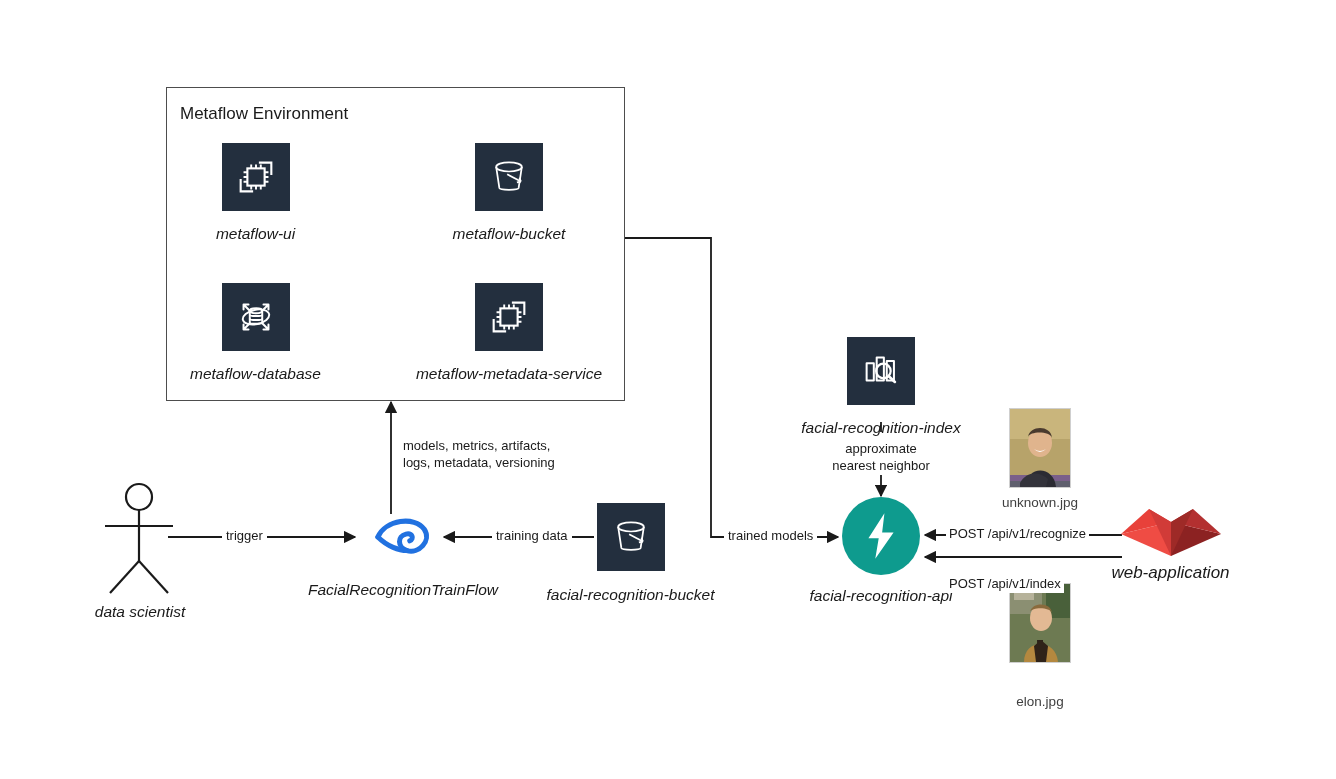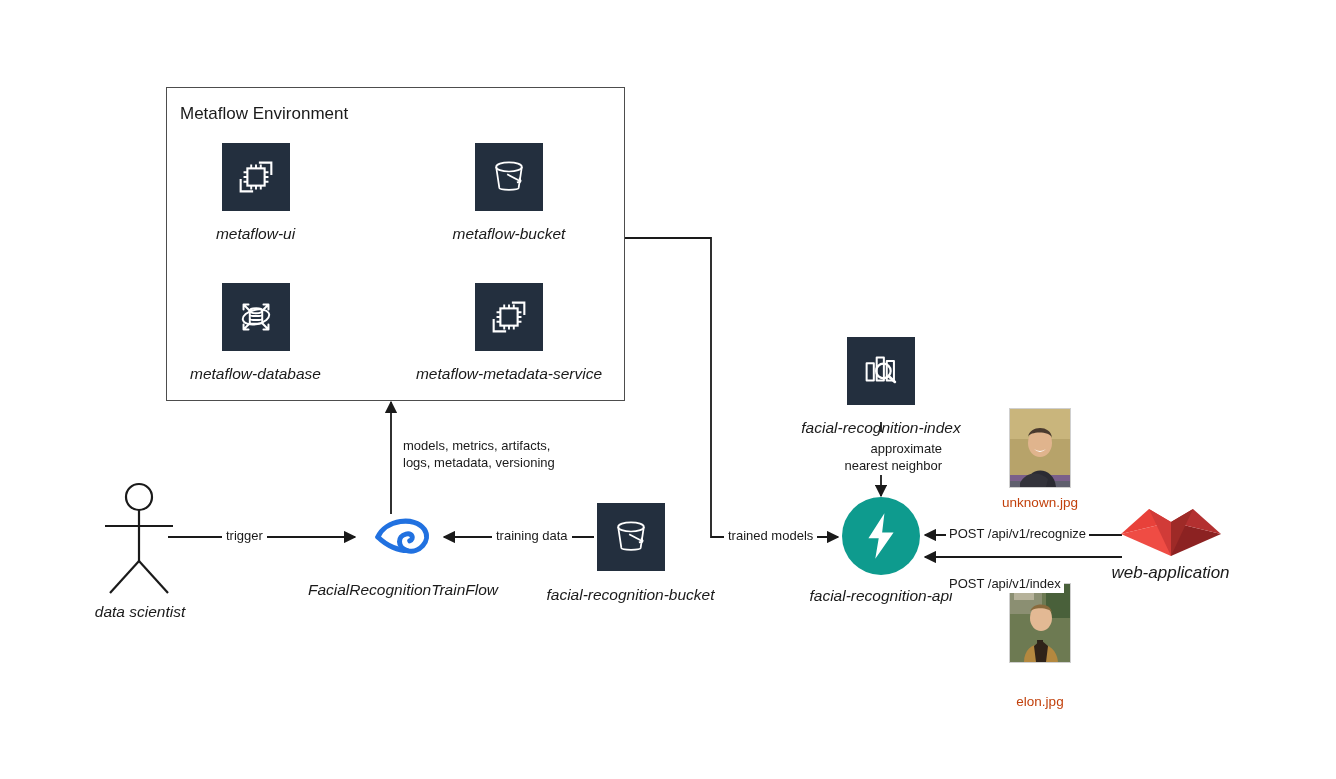--- a/index.html
+++ b/index.html
@@ -51,42 +51,42 @@
     color: #1a1a1a;
     white-space: nowrap;
   }
   .edge-label {
     position: absolute;
     font-size: 13px;
     color: #1a1a1a;
     background: #ffffff;
     white-space: nowrap;
     line-height: 1.3;
-    text-align: right;
+    text-align: center;
   }
   svg.wires {
     position: absolute;
     left: 0;
     top: 0;
     width: 1336px;
     height: 779px;
     pointer-events: none;
   }
   .photo {
     width: 62px;
     height: 80px;
     border: 1px solid #cfcfcf;
     box-sizing: border-box;
     overflow: hidden;
     position: relative;
   }
   .photo-cap {
     font-size: 13.5px;
     margin-top: 7px;
-    color: #c2410c;
+    color: #404040;
     white-space: nowrap;
   }
 </style>
 </head>
 <body>
 
 <div class="canvas">
 
   <svg class="wires" viewBox="0 0 1336 779">
     <defs>

